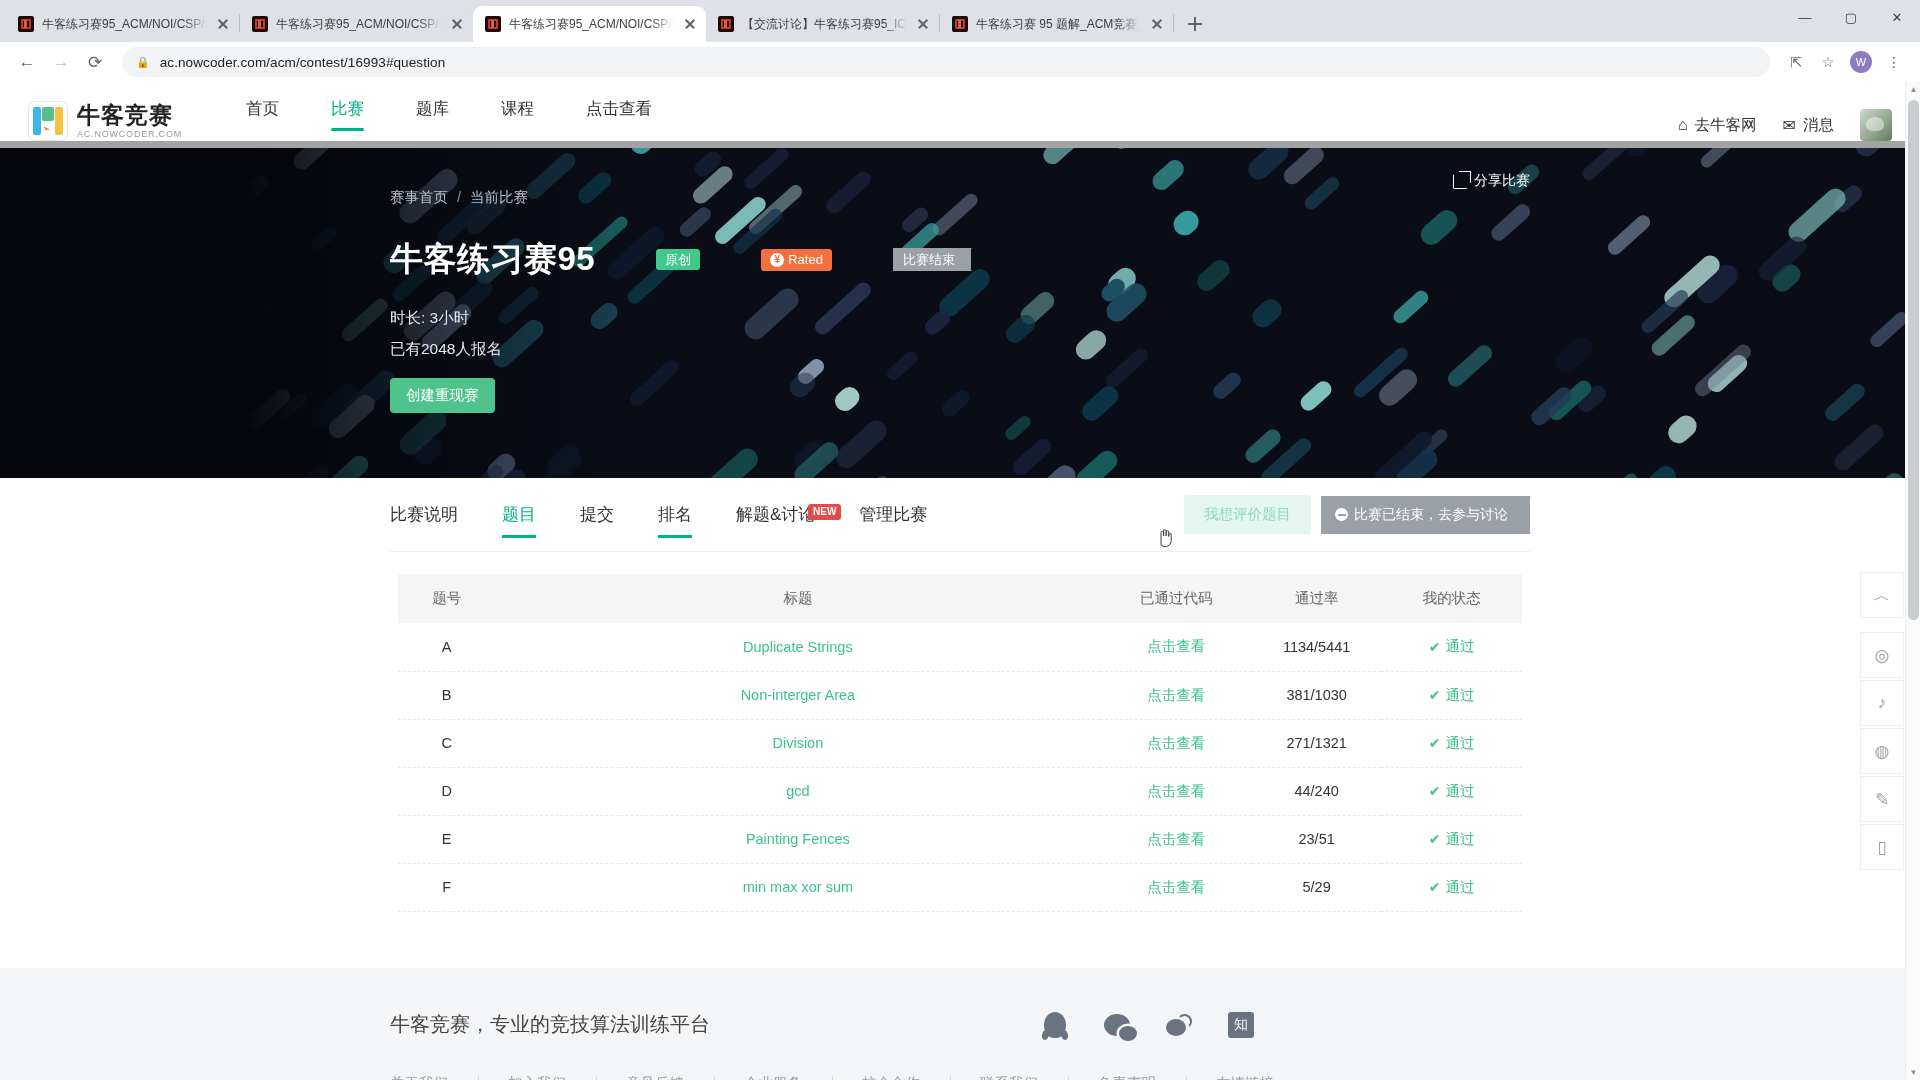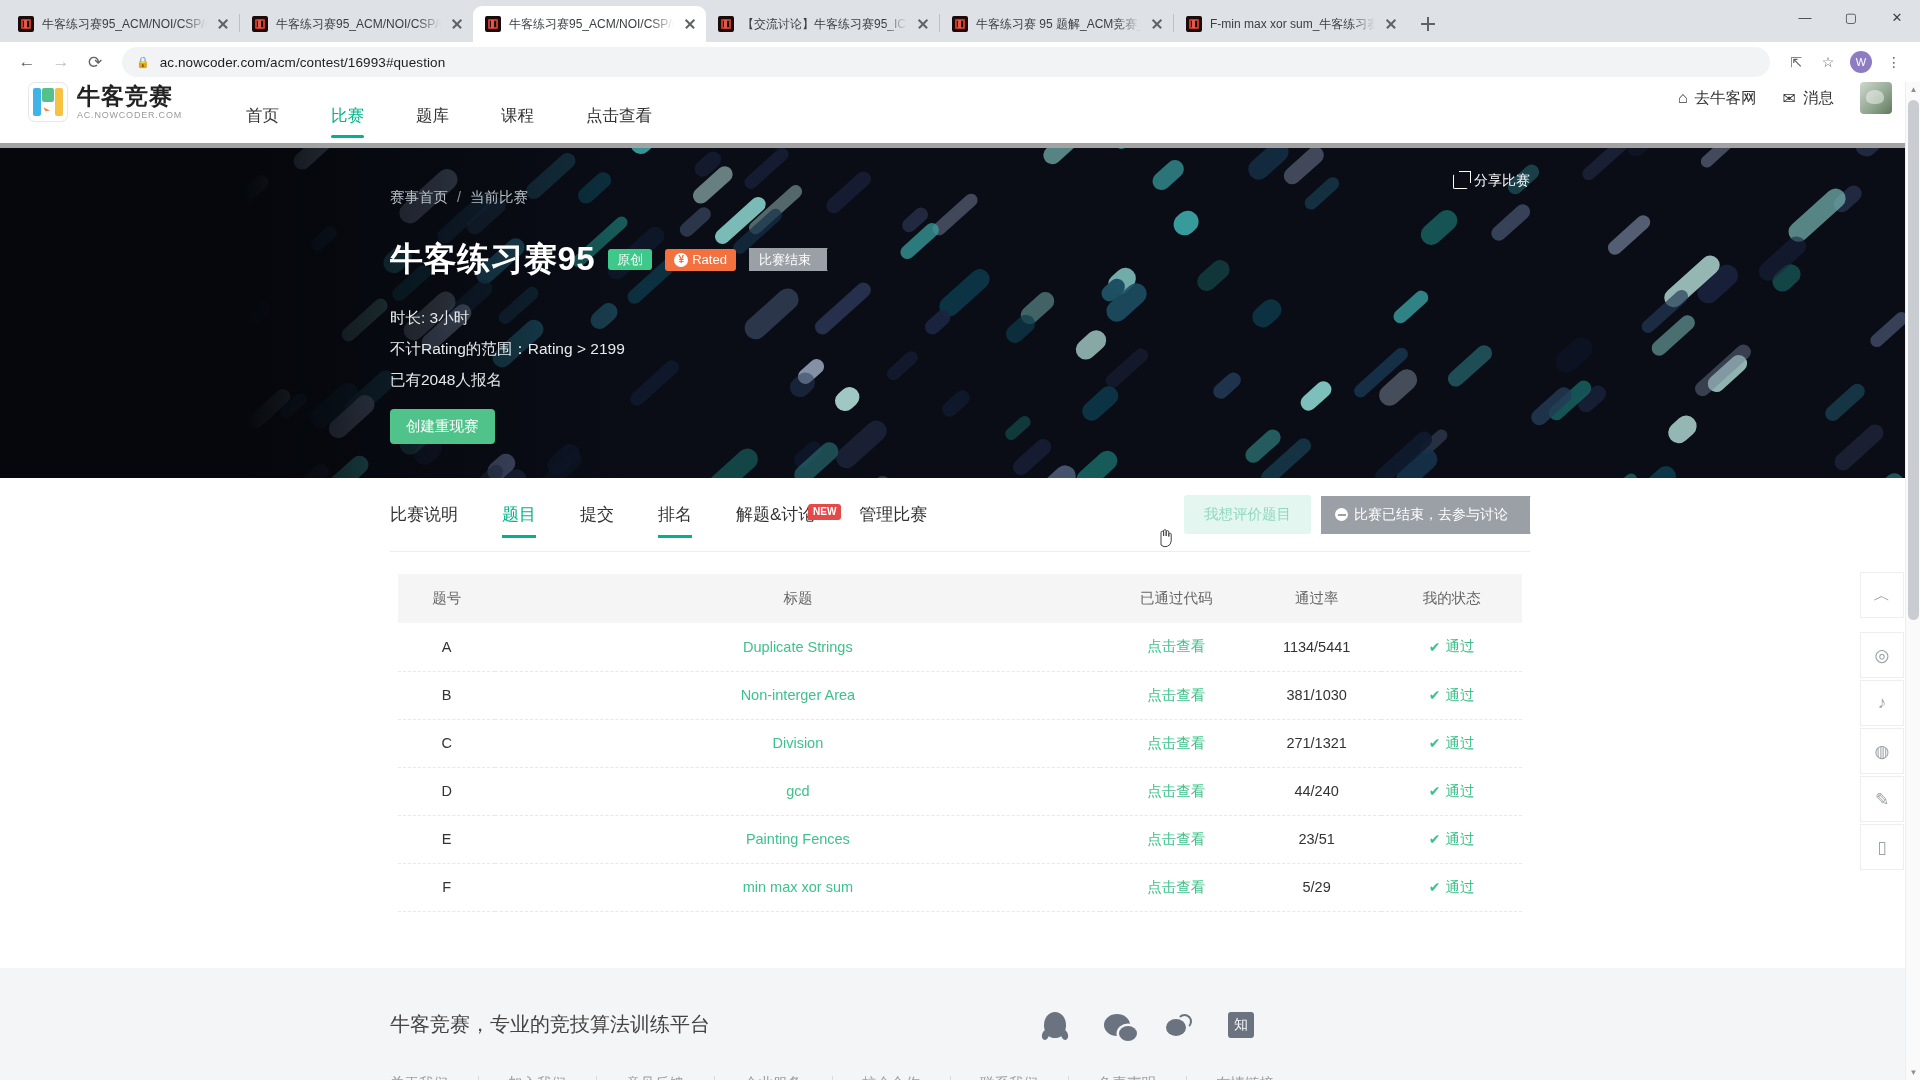--- a/index.html
+++ b/index.html
@@ -96,22 +96,22 @@
     color: #fff; font-size: 11px; display: flex; align-items: center;
     justify-content: center; margin: 0 4px; flex-shrink: 0;
   }
 
   
   .page { width: 1920px; height: 998px; overflow: hidden; position: relative;
           background: #fff; }
 
   
   .site-nav {
-    height: 66px; background: #fff; border-bottom: 5px solid #a3a3a3;
-    display: flex; align-items: flex-start; padding: 0 28px;
+    height: 66px; background: #fff; border-bottom: 7px solid #a3a3a3;
+    display: flex; align-items: flex-end; padding: 0 28px;
   }
   .logo-wrap { display: flex; align-items: center; gap: 9px; }
   .logo-mark {
     width: 40px; height: 40px; border-radius: 7px; position: relative;
     overflow: hidden; background: #fff;
     box-shadow: 0 0 0 1px #e8e8e8 inset;
   }
   .logo-mark i {
     position: absolute; display: block; border-radius: 2px;
   }
@@ -173,21 +173,21 @@
     height: 100%;
   }
   .crumb { font-size: 14.5px; color: #b9bfc7; padding-top: 22px; }
   .crumb .sep { margin: 0 5px; color: #8d949c; }
   .title-row { display: flex; align-items: center; gap: 13px; margin-top: 30px; }
   .contest-title {
     font-size: 33px; font-weight: bold; color: #fff; letter-spacing: .5px;
   }
   .tag {
     font-size: 13px; color: #fff; padding: 4px 9px; border-radius: 3px;
-    display: inline-flex; align-items: center; gap: 4px; line-height: 1;
+    display: inline-flex; align-items: center; gap: 4px; line-height: 1; margin-left: 48px;
   }
   .tag-orig  { background: #3ec88a; }
   .tag-rated { background: #f2713f; }
   .tag-rated .coin {
     width: 14px; height: 14px; border-radius: 50%; background: #fff;
     color: #f2713f; font-size: 10px; display: inline-flex;
     align-items: center; justify-content: center; font-weight: bold;
   }
   .tag-ended {
     background: #9aa0a6; padding: 5px 16px 5px 10px; border-radius: 0;
@@ -404,25 +404,20 @@
           <span class="tab-title">【交流讨论】牛客练习赛95_ICPC</span>
           <span class="tab-close"></span>
         </div>
         <div class="tab-sep"></div>
         <div class="tab">
           <span class="favicon"></span>
           <span class="tab-title">牛客练习赛 95 题解_ACM竞赛_A</span>
           <span class="tab-close"></span>
         </div>
         <div class="tab-sep"></div>
-        <div class="tab">
-          <span class="favicon"></span>
-          <span class="tab-title">F-min max xor sum_牛客练习赛</span>
-          <span class="tab-close"></span>
-        </div>
       </div>
     <div class="newtab"></div>
     <div class="win-ctrls">
       <div class="win-btn">—</div>
       <div class="win-btn">▢</div>
       <div class="win-btn">✕</div>
     </div>
   </div>
 
   <div class="toolbar">
@@ -646,21 +641,20 @@
         <span class="tag tag-orig">原创</span>
         <span class="tag tag-rated">
           <span class="coin">¥</span>
           <span>Rated</span>
         </span>
         <span class="tag tag-ended">比赛结束</span>
       </div>
 
       <div class="meta">
         <p>时长: 3小时</p>
-        <p>不计Rating的范围：Rating &gt; 2199</p>
         <p>已有2048人报名</p>
       </div>
 
       <div class="btn-rebuild">创建重现赛</div>
     </div>
   </div>
 
   <div class="content">
     <div class="ctabs" id="ctabs-host">
       <div class="ctab">

